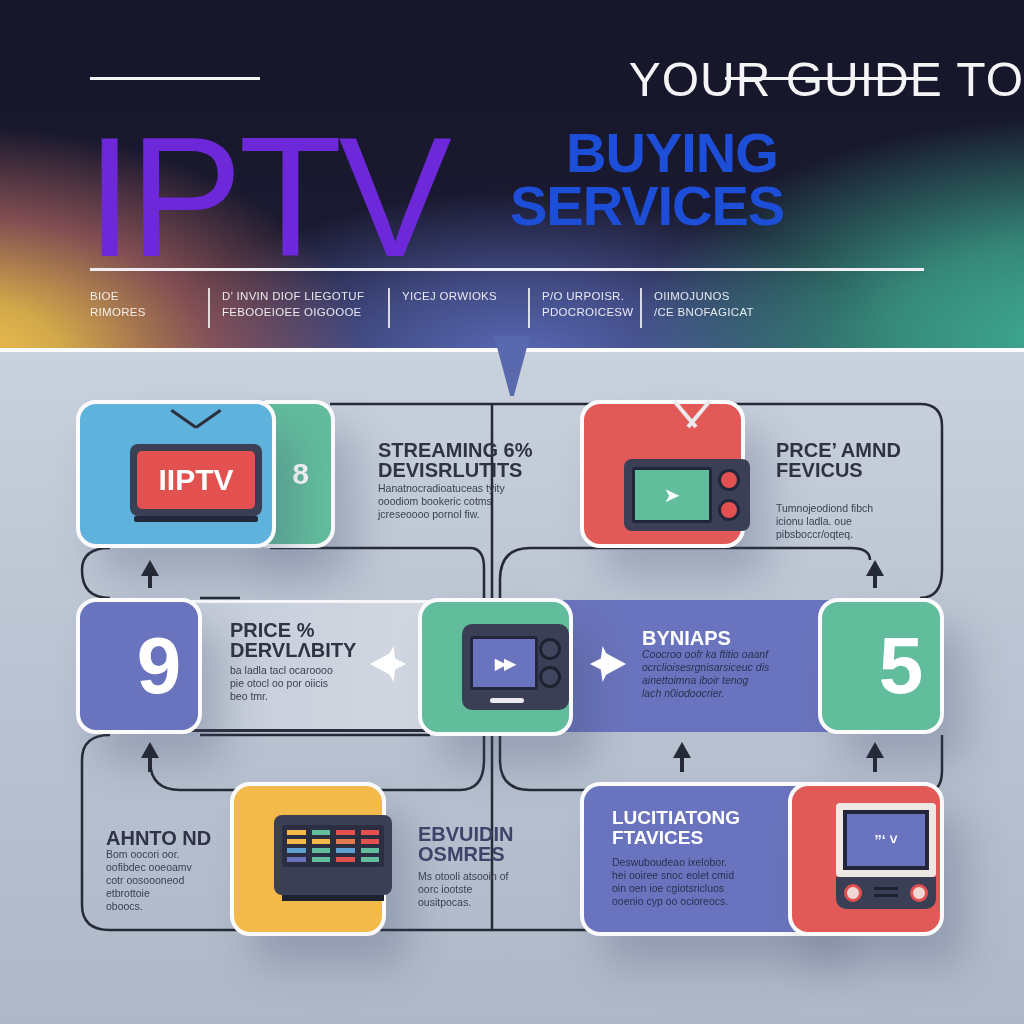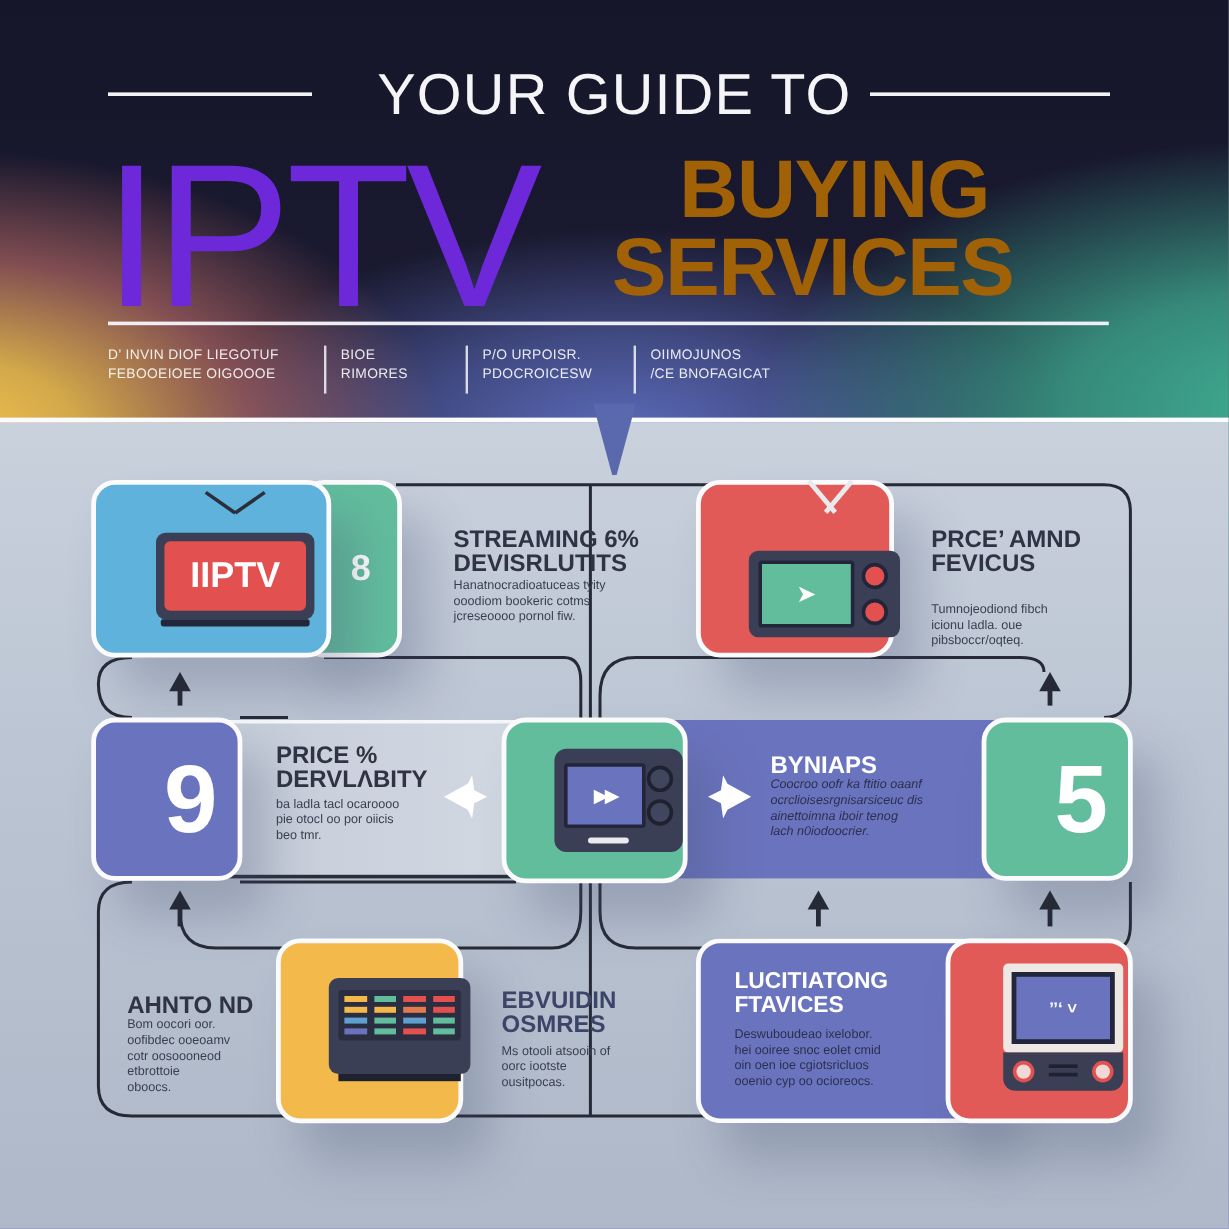--- a/index.html
+++ b/index.html
@@ -9,30 +9,30 @@
     font-family: "Liberation Sans", "DejaVu Sans", sans-serif;
     background:
       radial-gradient(ellipse 520px 300px at -40px 360px, #f2c14e 0%, rgba(242,193,78,0.85) 20%, rgba(214,120,110,0.55) 48%, rgba(120,80,140,0) 78%),
       radial-gradient(ellipse 560px 280px at 1080px 340px, #3fae92 0%, rgba(63,174,146,0.75) 35%, rgba(40,110,120,0) 80%),
       radial-gradient(ellipse 420px 200px at 520px 360px, #5a6ab8 0%, rgba(90,106,184,0.6) 40%, rgba(60,60,120,0) 85%),
       linear-gradient(180deg, #16162a 0%, #1c1b33 35%, #2a2a55 62%, #4b4f8e 85%, #5d6aa8 100%);
   }
   .hdr { position: absolute; left: 0; top: 0; width: 1024px; height: 345px; }
   .kicker-line { position: absolute; height: 3px; background: #f3f3f6; top: 77px; }
   .kicker {
-    position: absolute; top: 52px; left: 0; width: 1024px; text-align: center;
+    position: absolute; top: 52px; left: 0; width: 1024px; text-align: right;
     color: #f5f5f7; font-size: 48px; font-weight: 400; letter-spacing: 1px;
   }
   .big-iptv {
     position: absolute; left: 86px; top: 112px;
     color: #6d28d9; font-size: 170px; font-weight: 400; letter-spacing: -4px; line-height: 1;
   }
   .big-right {
-    position: absolute; left: 510px; top: 126px; color: #a16207;
-    font-weight: 700; font-size: 68px; line-height: 0.95; letter-spacing: -1px;
+    position: absolute; left: 510px; top: 126px; color: #1d4ed8;
+    font-weight: 700; font-size: 56px; line-height: 0.95; letter-spacing: -1px;
   }
   .big-right .l1 { display: block; padding-left: 56px; }
   .rule { position: absolute; left: 90px; top: 268px; width: 834px; height: 3px; background: #efeff3; }
   .subnav { position: absolute; left: 90px; top: 288px; width: 840px; height: 40px; display: flex; }
   .subnav .cell {
     color: rgba(255,255,255,0.88); font-size: 11.5px; line-height: 16px;
     letter-spacing: 0.3px; padding: 0 12px; border-left: 2px solid rgba(255,255,255,0.8);
     text-transform: uppercase; white-space: nowrap;
   }
   .subnav .cell:first-child { border-left: none; padding-left: 0; }
@@ -79,29 +79,33 @@
   <div class="kicker-line" style="left:90px;width:170px;"></div>
   <div class="kicker-line" style="left:725px;width:200px;"></div>
   <div class="kicker">YOUR GUIDE TO</div>
   <div class="big-iptv">IPTV</div>
   <div class="big-right">
     <span class="l1">BUYING</span>
     <span>SERVICES</span>
   </div>
   <div class="rule"></div>
   <div class="subnav">
+    <div class="cell" style="width:118px">
+        <div>BIOE</div>
+        <div>RIMORES</div>
+      </div>
     <div class="cell" style="width:180px">
         <div>D’ INVIN DIOF LIEGOTUF</div>
         <div>FEBOOEIOEE OIGOOOE</div>
       </div>
-    <div class="cell" style="width:118px">
-        <div>BIOE</div>
-        <div>RIMORES</div>
-      </div>
     <div class="cell" style="width:140px">
+        <div>YICEJ ORWIOKS</div>
+        <div></div>
+      </div>
+    <div class="cell" style="width:112px">
         <div>P/O URPOISR.</div>
         <div>PDOCROICESW</div>
       </div>
     <div class="cell" style="width:134px">
         <div>OIIMOJUNOS</div>
         <div>/CE BNOFAGICAT</div>
       </div>
   </div>
 </div>
 

